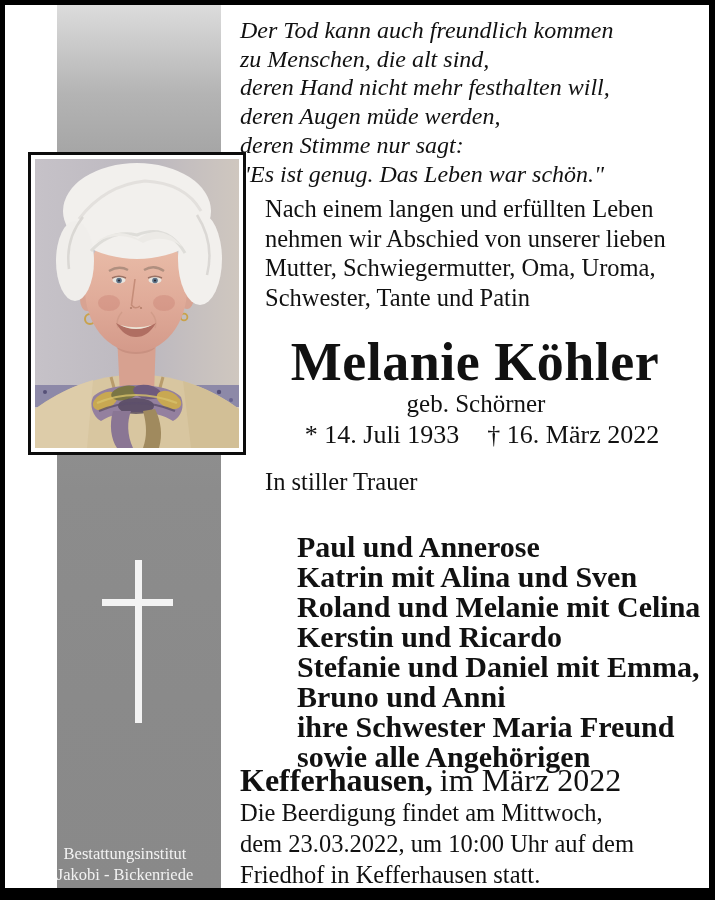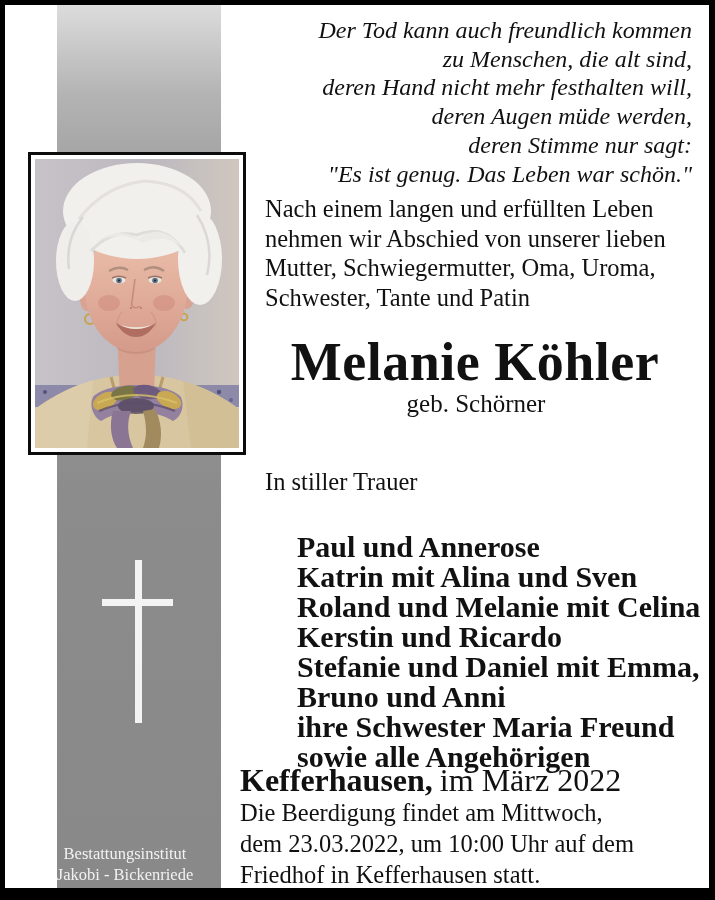--- a/index.html
+++ b/index.html
@@ -24,21 +24,21 @@
   .cross .v{position:absolute;left:33px;top:0;width:7px;height:163px;background:#f3f3f3;}
   .cross .h{position:absolute;left:0;top:39px;width:71px;height:7px;background:#f3f3f3;}
   
   .funeral-home{
     position:absolute;left:43px;top:843px;width:164px;text-align:center;
     color:#f2f2f2;font-size:16.5px;line-height:21px;
   }
   
   .content{position:absolute;left:240px;top:5px;width:470px;height:883px;}
   .blk{position:absolute;left:0;width:470px;}
-  .poem{top:11px;text-align:right;font-style:italic;font-size:24px;line-height:28.7px;padding-right:18px;box-sizing:border-box;}
+  .poem{top:11px;text-align:left;font-style:italic;font-size:24px;line-height:28.7px;padding-right:18px;box-sizing:border-box;}
   .intro{top:189px;padding-left:25px;font-size:24.5px;line-height:29.5px;box-sizing:border-box;}
   .name{top:326px;text-align:center;font-size:54px;font-weight:bold;line-height:1.15;letter-spacing:0.5px;}
   .maiden{top:385px;text-align:center;font-size:25px;padding-left:2px;box-sizing:border-box;}
   .dates{top:415px;text-align:center;font-size:26px;padding-left:14px;box-sizing:border-box;}
   .dates .death{margin-left:28px;}
   .trauer{top:463px;padding-left:25px;font-size:24.5px;box-sizing:border-box;}
   .names{top:527px;padding-left:57px;font-size:30px;font-weight:bold;line-height:30px;box-sizing:border-box;}
   .place{top:757px;font-size:32px;}
   .place .bold{font-weight:bold;}
   .place .rest{margin-left:7px;}
@@ -172,20 +172,23 @@
       <div>Nach einem langen und erfüllten Leben</div>
       <div>nehmen wir Abschied von unserer lieben</div>
       <div>Mutter, Schwiegermutter, Oma, Uroma,</div>
       <div>Schwester, Tante und Patin</div>
     </div>
 
     <div class="blk name">Melanie Köhler</div>
 
     <div class="blk maiden">geb. Schörner</div>
 
+    <div class="blk dates">
+      <span>* 14. Juli 1933</span><span class="death">† 16. März 2022</span>
+    </div>
 
     <div class="blk trauer">In stiller Trauer</div>
 
     <div class="blk names">
       <div>Paul und Annerose</div>
       <div>Katrin mit Alina und Sven</div>
       <div>Roland und Melanie mit Celina</div>
       <div>Kerstin und Ricardo</div>
       <div>Stefanie und Daniel mit Emma,</div>
       <div>Bruno und Anni</div>

